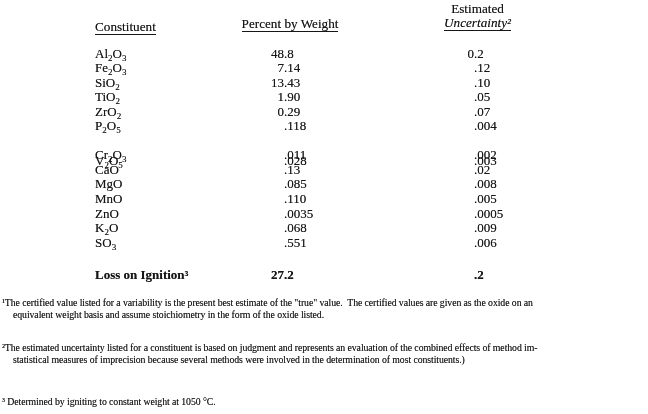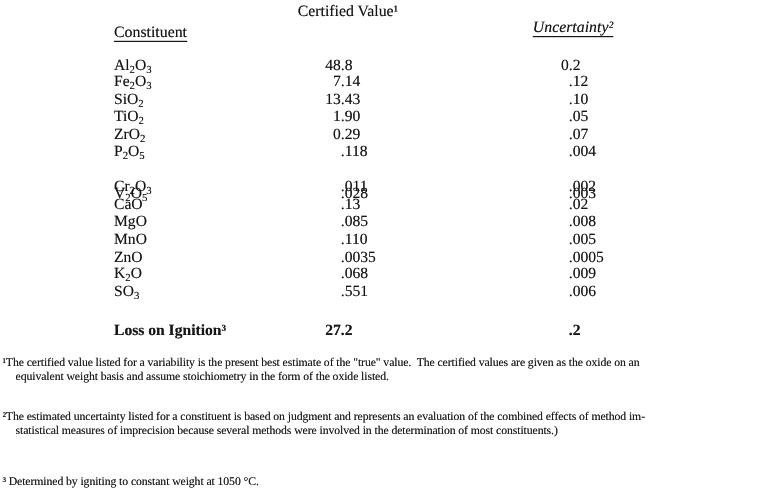--- a/index.html
+++ b/index.html
@@ -69,22 +69,25 @@
 </style>
 </head>
 <body>
 
 <div id="page">
 
   <div class="hdr" style="left:95px; top:19.5px;">
     <span class="u">Constituent</span>
   </div>
 
-  <div class="hdr center" style="left:225px; top:2px; width:130px;">Certified Value¹</div>
+  <div class="hdr center" style="left:225px; top:16.5px; width:130px;">
+    <span class="u">Percent by Weight</span>
+  </div>
 
+  <div class="hdr center" style="left:420px; top:2px; width:115px;">Estimated</div>
   <div class="hdr center" style="left:420px; top:16px; width:115px;font-style:italic;">
     <span class="u">Uncertainty²</span>
   </div>
 
   <div>
       <div class="trow" style="top: 46.5px;">
         <span class="cell name">Al<sub>2</sub>O<sub>3</sub></span>
         <span class="cell cert"><span class="ip">48</span><span class="fp">.8</span></span>
         <span class="cell unc"><span class="ip">0</span><span class="fp">.2</span></span>
       </div>

